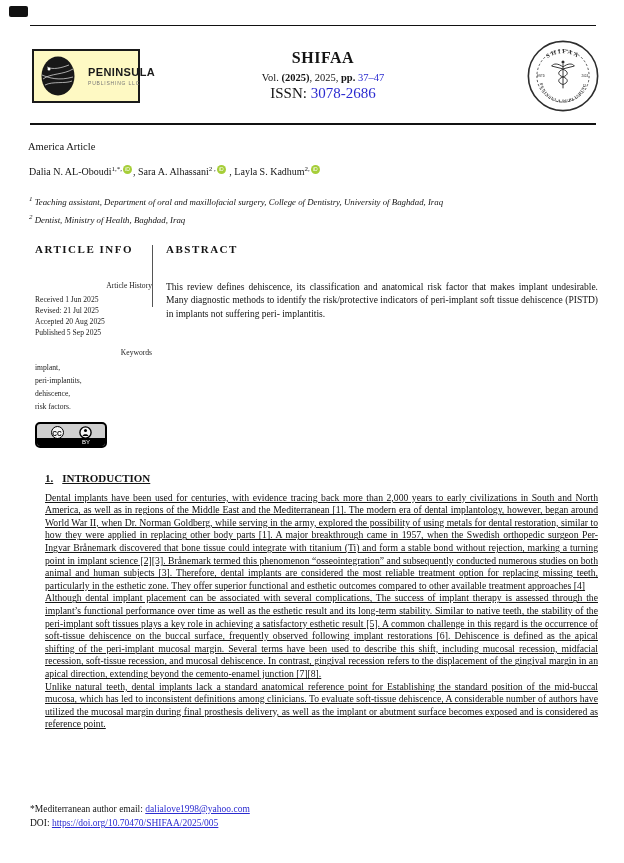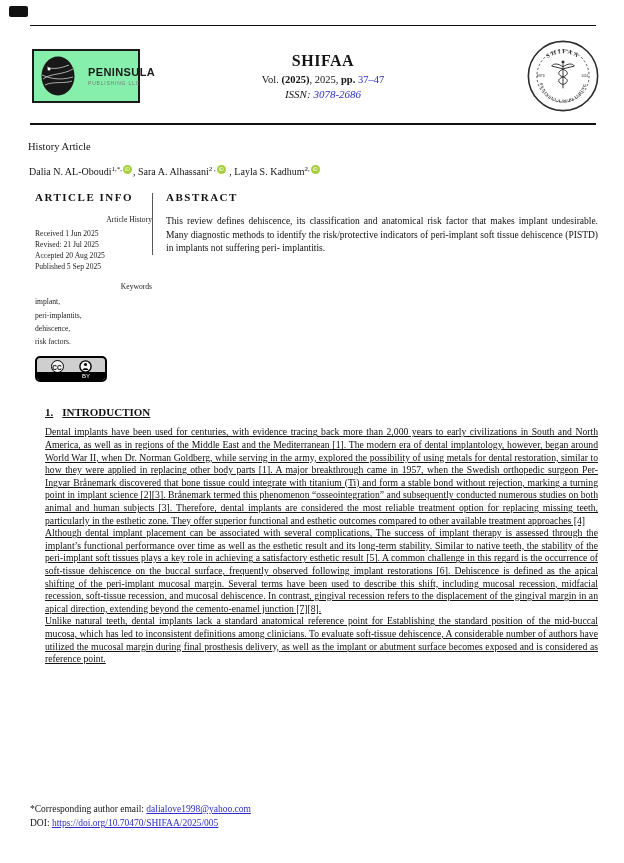--- a/index.html
+++ b/index.html
@@ -3,50 +3,50 @@
 <meta charset="utf-8">
 <style>
   html,body{margin:0;padding:0;background:#ffffff;}
   .page{position:relative;width:624px;height:863px;background:#ffffff;overflow:hidden;
         font-family:"Liberation Serif", serif;color:#141414;}
   .corner-mark{position:absolute;left:9px;top:6px;width:19px;height:11px;background:#111;border-radius:2px;}
   .rule-thin{margin:25px 28px 0 30px;border-top:1.2px solid #111;}
   .rule-thick{margin:0 28px 0 30px;border-top:2.6px solid #111;}
   
   .header-row{display:flex;align-items:center;justify-content:space-between;padding:11px 24px 8px 32px;height:78px;}
-  .pub-logo{display:flex;align-items:center;border:2px solid #1a1a1a;background:#86efac;width:108px;height:54px;box-sizing:border-box;padding:4px 5px;}
+  .pub-logo{display:flex;align-items:center;border:2px solid #1a1a1a;background:#fef9c3;width:108px;height:54px;box-sizing:border-box;padding:4px 5px;}
   .pub-logo .oval{flex:0 0 auto;}
   .pub-logo .vbar{width:1.5px;height:34px;background:#1a1a1a;margin:0 5px 0 6px;}
   .pub-logo .wordmark{font-family:"Liberation Sans",sans-serif;line-height:1;}
   .pub-logo .wordmark .main{font-size:11px;font-weight:bold;letter-spacing:.4px;color:#1a1a1a;}
   .pub-logo .wordmark .sub{font-size:5px;letter-spacing:.8px;color:#777;margin-top:3px;}
   .journal-meta{text-align:center;line-height:1.3;margin-left:-20px;}
   .journal-title{font-size:16px;font-weight:bold;letter-spacing:.5px;}
   .vol-line{font-size:10.5px;margin-top:2px;}
-  .issn-line{font-size:11px;font-style:italic;}
+  .issn-line{font-size:15px;}
   .blue-link{color:#2b2bd0;text-decoration:none;}
   .underlined{text-decoration:underline;}
   .bold{font-weight:bold;}
   .seal{flex:0 0 auto;}
   
   .article-head{padding:10px 26px 0 22px;}
   .research-article{font-size:10.5px;margin:6px 0 4px 6px;}
   .title{font-size:16.5px;line-height:1.28;margin:2px 0 0 0;font-weight:normal;}
   .authors{font-size:10px;margin:13px 0 0 7px;}
   .authors sup{font-size:7px;}
   .orcid{display:inline-block;width:9px;height:9px;border-radius:50%;background:#a6ce39;color:#fff;
          font-family:"Liberation Sans",sans-serif;font-size:5px;line-height:9px;text-align:center;
          vertical-align:4px;margin:0 1px;}
   .affiliations{margin:16px 0 0 7px;font-style:italic;font-size:8.8px;line-height:1.9;}
   .affiliations sup{font-size:7px;font-style:italic;}
   
   .info-abstract{position:relative;display:flex;margin:14px 26px 0 25px;}
   .col-divider{position:absolute;left:127px;top:2px;height:62px;border-left:1px solid #555;}
   .info-col{width:127px;flex:0 0 auto;box-sizing:border-box;padding-left:10px;}
-  .info-heading,.abs-heading{font-size:11px;font-weight:bold;letter-spacing:1.5px;margin:0 0 12px 0;}
+  .info-heading,.abs-heading{font-size:11px;font-weight:bold;letter-spacing:1.5px;margin:0 0 26px 0;}
   .info-item{font-size:7.6px;line-height:1.45;color:#222;}
   .info-label{font-size:7.6px;margin:10px 0 4px 0;color:#222;text-align:right;}
   .keyword{font-size:7.6px;line-height:1.75;color:#222;}
   .cc-badge{position:relative;width:72px;height:26px;border:2px solid #000;border-radius:5px;background:#cfcfcf;
             margin-top:8px;box-sizing:border-box;overflow:hidden;}
   .cc-icons{display:flex;justify-content:space-around;align-items:center;height:17px;padding:0 6px;}
   .cc-circle{display:inline-block;width:13px;height:13px;border:1.6px solid #000;border-radius:50%;
              font-family:"Liberation Sans",sans-serif;font-weight:bold;font-size:6.5px;line-height:13px;
              text-align:center;color:#000;background:#f5f5f5;box-sizing:border-box;}
   .cc-strip{position:absolute;left:0;right:0;bottom:0;height:8px;background:#000;color:#fff;
@@ -117,26 +117,30 @@
         <path d="M 39 29.5 C 44 25.5, 49 25.5, 51 28.5 C 47 29.5, 43 30.5, 39 31.5"></path>
         <path d="M 39 32 C 33 34, 33 38, 39 40 C 45 42, 45 46, 39 48"></path>
         <path d="M 39 32 C 45 34, 45 38, 39 40 C 33 42, 33 46, 39 48"></path>
       </g>
     </svg>
   </div>
 
   <div class="rule-thick"></div>
 
   <div class="article-head">
-    <div class="research-article">History Article</div>
+    <div class="research-article">America Article</div>
 
     <div class="authors">
       <span>Dalia N. AL-Oboudi</span><sup>1,*,</sup><span class="orcid">iD</span><span>, </span><span>Sara A. Alhassani</span><sup>2 ,</sup><span class="orcid">iD</span><span> , </span><span>Layla S. Kadhum</span><sup>2,</sup><span class="orcid">iD</span>
     </div>
 
+    <div class="affiliations">
+      <div><sup>1</sup><span> Teaching assistant, Department of oral and maxillofacial surgery, College of Dentistry, University of Baghdad, Iraq</span></div>
+      <div><sup>2</sup><span> Dentist, Ministry of Health, Baghdad, Iraq</span></div>
+    </div>
   </div>
 
   <div class="info-abstract">
     <div class="col-divider"></div>
 
     <div class="info-col">
       <div class="info-heading">ARTICLE INFO</div>
       <div class="info-label">Article History</div>
       <div class="info-item">Received 1 Jun 2025</div>
       <div class="info-item">Revised: 21 Jul 2025</div>
@@ -167,17 +171,17 @@
   </div>
 
   <div class="intro">
     <div class="intro-heading"><span class="num">1.</span><span>INTRODUCTION</span></div>
     <p class="para">Dental implants have been used for centuries, with evidence tracing back more than 2,000 years to early civilizations in South and North America, as well as in regions of the Middle East and the Mediterranean [1]. The modern era of dental implantology, however, began around World War II, when Dr. Norman Goldberg, while serving in the army, explored the possibility of using metals for dental restoration, similar to how they were applied in replacing other body parts [1]. A major breakthrough came in 1957, when the Swedish orthopedic surgeon Per-Ingvar Brånemark discovered that bone tissue could integrate with titanium (Ti) and form a stable bond without rejection, marking a turning point in implant science [2][3]. Brånemark termed this phenomenon “osseointegration” and subsequently conducted numerous studies on both animal and human subjects [3]. Therefore, dental implants are considered the most reliable treatment option for replacing missing teeth, particularly in the esthetic zone. They offer superior functional and esthetic outcomes compared to other available treatment approaches [4]</p>
     <p class="para">Although dental implant placement can be associated with several complications, The success of implant therapy is assessed through the implant’s functional performance over time as well as the esthetic result and its long-term stability. Similar to native teeth, the stability of the peri-implant soft tissues plays a key role in achieving a satisfactory esthetic result [5]. A common challenge in this regard is the occurrence of soft-tissue dehiscence on the buccal surface, frequently observed following implant restorations [6]. Dehiscence is defined as the apical shifting of the peri-implant mucosal margin. Several terms have been used to describe this shift, including mucosal recession, midfacial recession, soft-tissue recession, and mucosal dehiscence. In contrast, gingival recession refers to the displacement of the gingival margin in an apical direction, extending beyond the cemento-enamel junction [7][8].</p>
     <p class="para">Unlike natural teeth, dental implants lack a standard anatomical reference point for Establishing the standard position of the mid-buccal mucosa, which has led to inconsistent definitions among clinicians. To evaluate soft-tissue dehiscence, A considerable number of authors have utilized the mucosal margin during final prosthesis delivery, as well as the implant or abutment surface becomes exposed and is considered as reference point.</p>
   </div>
 
   <div class="footnote">
-    <div><span>*Corresponding author email: </span><a class="blue-link underlined" href="#">dalialove1998@yahoo.com</a></div>
+    <div><span>*Mediterranean author email: </span><a class="blue-link underlined" href="#">dalialove1998@yahoo.com</a></div>
     <div><span>DOI: </span><a class="blue-link underlined" href="#">https://doi.org/10.70470/SHIFAA/2025/005</a></div>
   </div>
 
 </div>
 
 </body></html>

